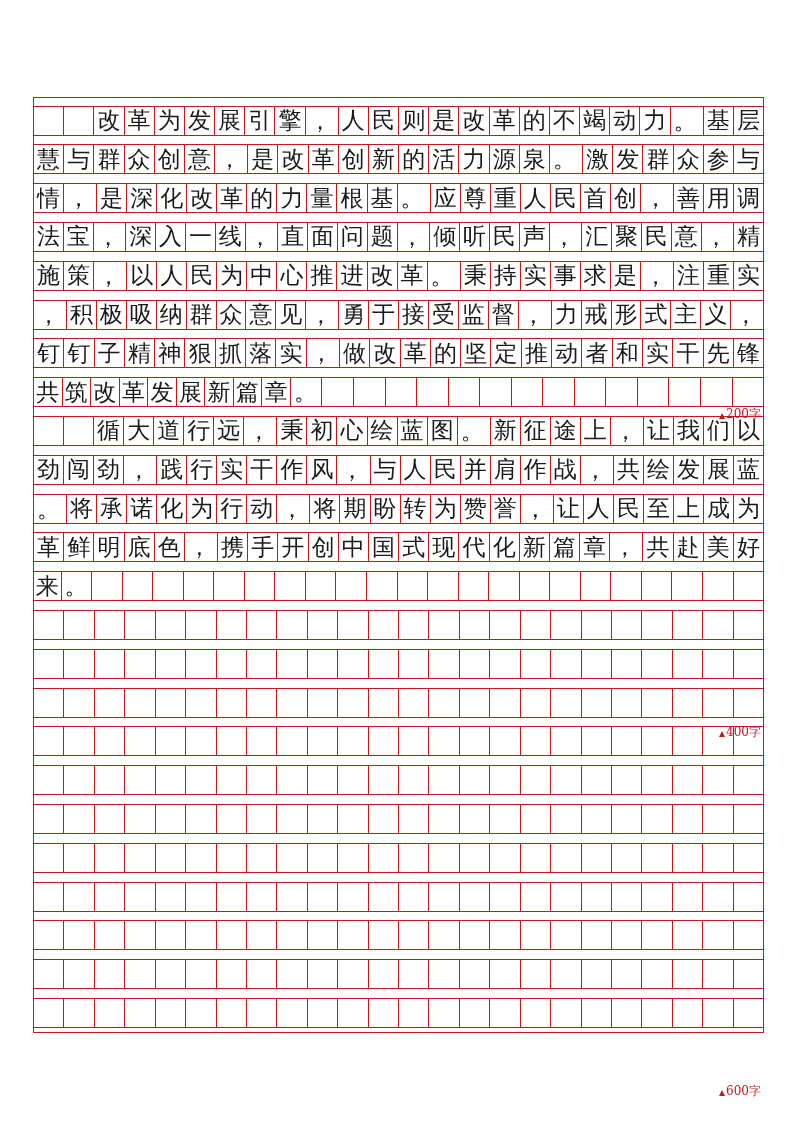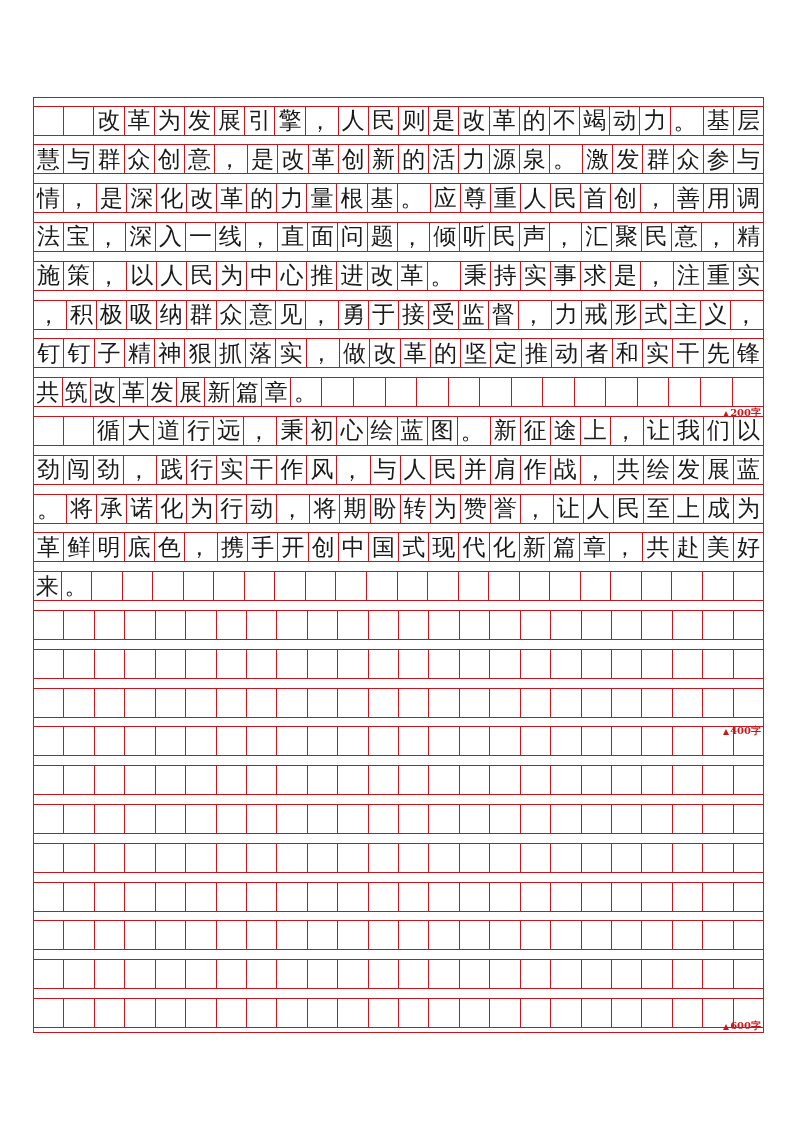--- a/index.html
+++ b/index.html
@@ -9,22 +9,22 @@
              border: 1.5px solid #c8161d; box-sizing: border-box; }
     .row { position: absolute; left: 0; width: 100%; height: 30px;
            border-top: 1.5px solid #c8161d; border-bottom: 1.5px solid #c8161d;
            box-sizing: border-box; display: flex; }
     .cell { flex: 1 1 0; height: 100%; border-right: 1.5px solid #c8161d; box-sizing: border-box;
             display: flex; align-items: center; justify-content: center;
             font-size: 23px; color: #1a1a1a; line-height: 1; overflow: hidden;
             font-family: "DejaVu Sans", sans-serif; }
     .cell:last-child { border-right: none; }
     .cell.punct { justify-content: flex-start; align-items: flex-end; padding: 0 0 2px 3px; }
-    .marker { position: absolute; right: 2px; font-size: 10px; color: #c8161d;
-              font-family: "DejaVu Serif", serif; line-height: 1; white-space: nowrap; font-weight: bold; }
+    .marker { position: absolute; right: 2px; font-size: 12px; color: #c8161d;
+              font-family: "DejaVu Serif", serif; line-height: 1; white-space: nowrap; }
     .marker .tri { display: inline-block; width: 0; height: 0; border-left: 3px solid transparent;
                    border-right: 3px solid transparent; border-bottom: 6px solid #c8161d;
                    margin-right: 1px; vertical-align: -1px; }
   </style>
 </head>
 <body>
 
 <div class="sheet" id="sheet">
     <div class="row" style="top: 7.5px;">
       <div class="cell"></div>
@@ -645,14 +645,14 @@
       <div class="cell punct"></div>
       <div class="cell punct"></div>
       <div class="cell punct"></div>
       <div class="cell punct"></div>
       <div class="cell punct"></div>
       <div class="cell punct"></div>
       <div class="cell punct"></div>
     </div>
     <div class="marker" style="top: 310.1px;"><span class="tri"></span><span>200字</span></div>
     <div class="marker" style="top: 628px;"><span class="tri"></span><span>400字</span></div>
-    <div class="marker" style="top: 923px;"><span class="tri"></span><span>600字</span></div>
+    <div class="marker" style="top: 987px;"><span class="tri"></span><span>600字</span></div>
   </div>
 
 </body></html>

